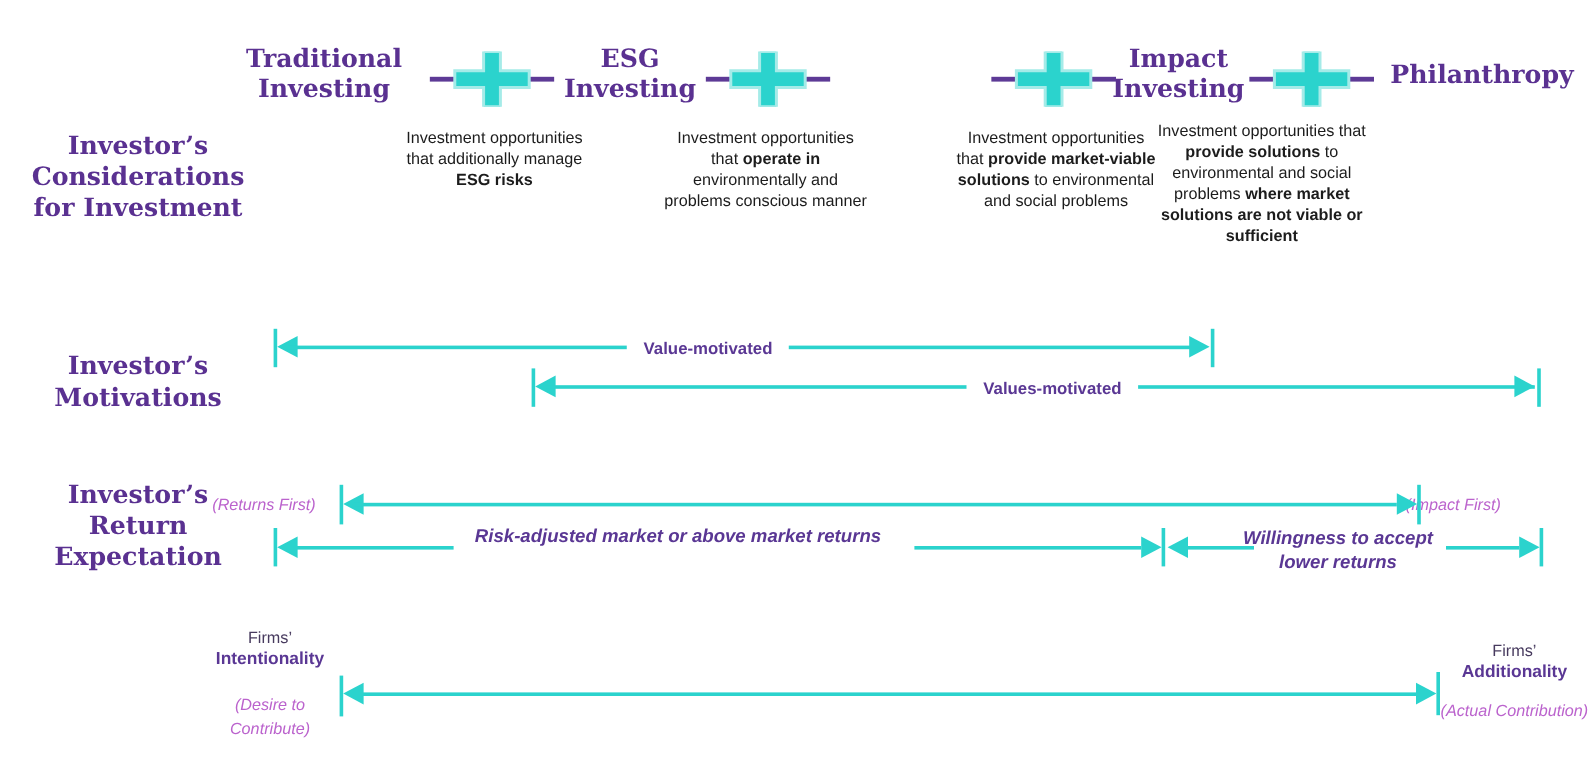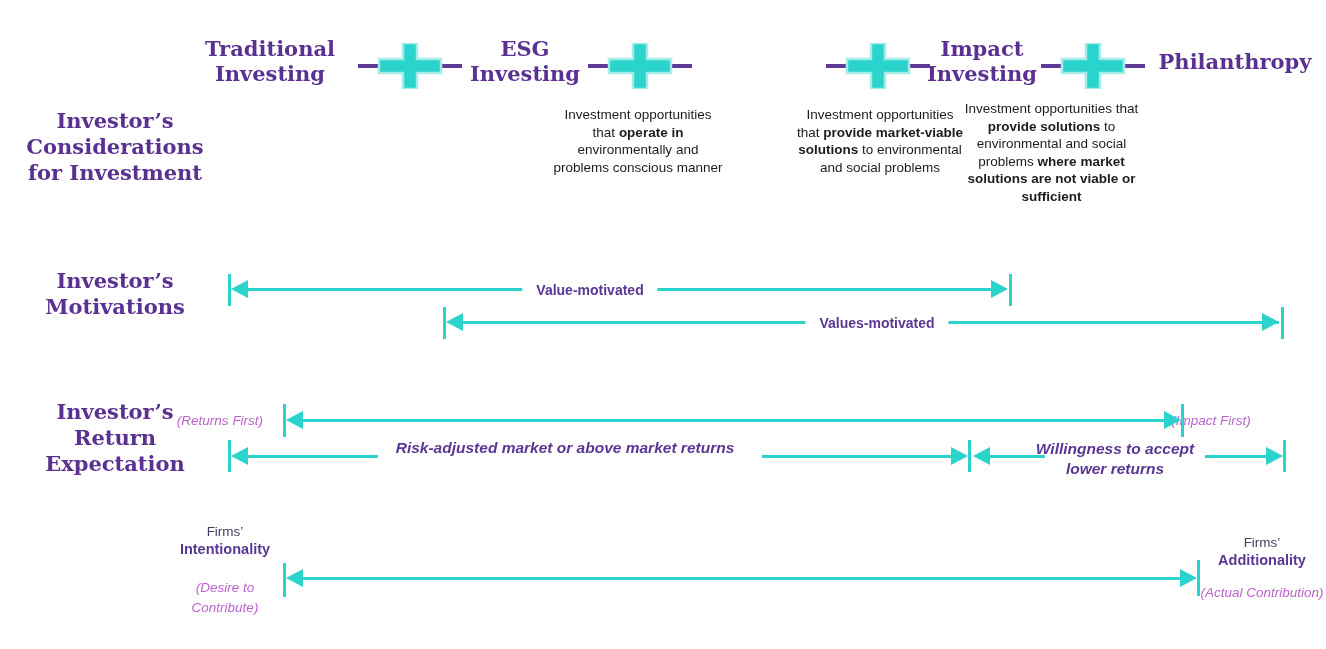--- a/index.html
+++ b/index.html
@@ -54,25 +54,26 @@
     <rect x="0" y="21" width="104" height="4" fill="#5d3a96"></rect>
     <path d="M45 0 H59 V16 H83 V30 H59 V46 H45 V30 H21 V16 H45 Z" fill="#2bd3cd" stroke="#a5ebe8" stroke-width="2.5"></path>
   </svg>
   <svg class="plus" style="left:1041px;top:43px" viewBox="0 0 104 46">
     <rect x="0" y="21" width="104" height="4" fill="#5d3a96"></rect>
     <path d="M45 0 H59 V16 H83 V30 H59 V46 H45 V30 H21 V16 H45 Z" fill="#2bd3cd" stroke="#a5ebe8" stroke-width="2.5"></path>
   </svg>
 
   <div class="rowlab" style="left:15px;top:108px;width:200px">Investor’s Considerations for Investment</div>
 
+  <div class="desc" style="left:327px;top:106px;width:170px"><span>Investment opportunities that additionally manage </span><span class="b">ESG risks</span></div>
   <div class="desc" style="left:553px;top:106px;width:170px"><span>Investment opportunities that </span><span class="b">operate in</span><span> environmentally and problems conscious manner</span></div>
   <div class="desc" style="left:795px;top:106px;width:170px"><span>Investment opportunities that </span><span class="b">provide market-viable solutions</span><span> to environmental and social problems</span></div>
   <div class="desc" style="left:964px;top:100px;width:175px"><span>Investment opportunities that </span><span class="b">provide solutions</span><span> to environmental and social problems </span><span class="b">where market solutions are not viable or sufficient</span></div>
 
-  <div class="rowlab" style="left:15px;top:268px;width:200px">Investor’s Motivations</div>
+  <div class="rowlab" style="left:15px;top:292px;width:200px">Investor’s Motivations</div>
 
   <div>
     <div class="tbar" style="left:228px;top:274px;height:32px"></div>
     <div class="ah-l" style="left:231px;top:280px"></div>
     <div class="tline" style="left:240px;top:288px;width:755px"></div>
     <div class="ah-r" style="left:991px;top:280px"></div>
     <div class="tbar" style="left:1009px;top:274px;height:32px"></div>
     <div class="alabel" style="left:590px;top:279px">Value-motivated</div>
   </div>
 

